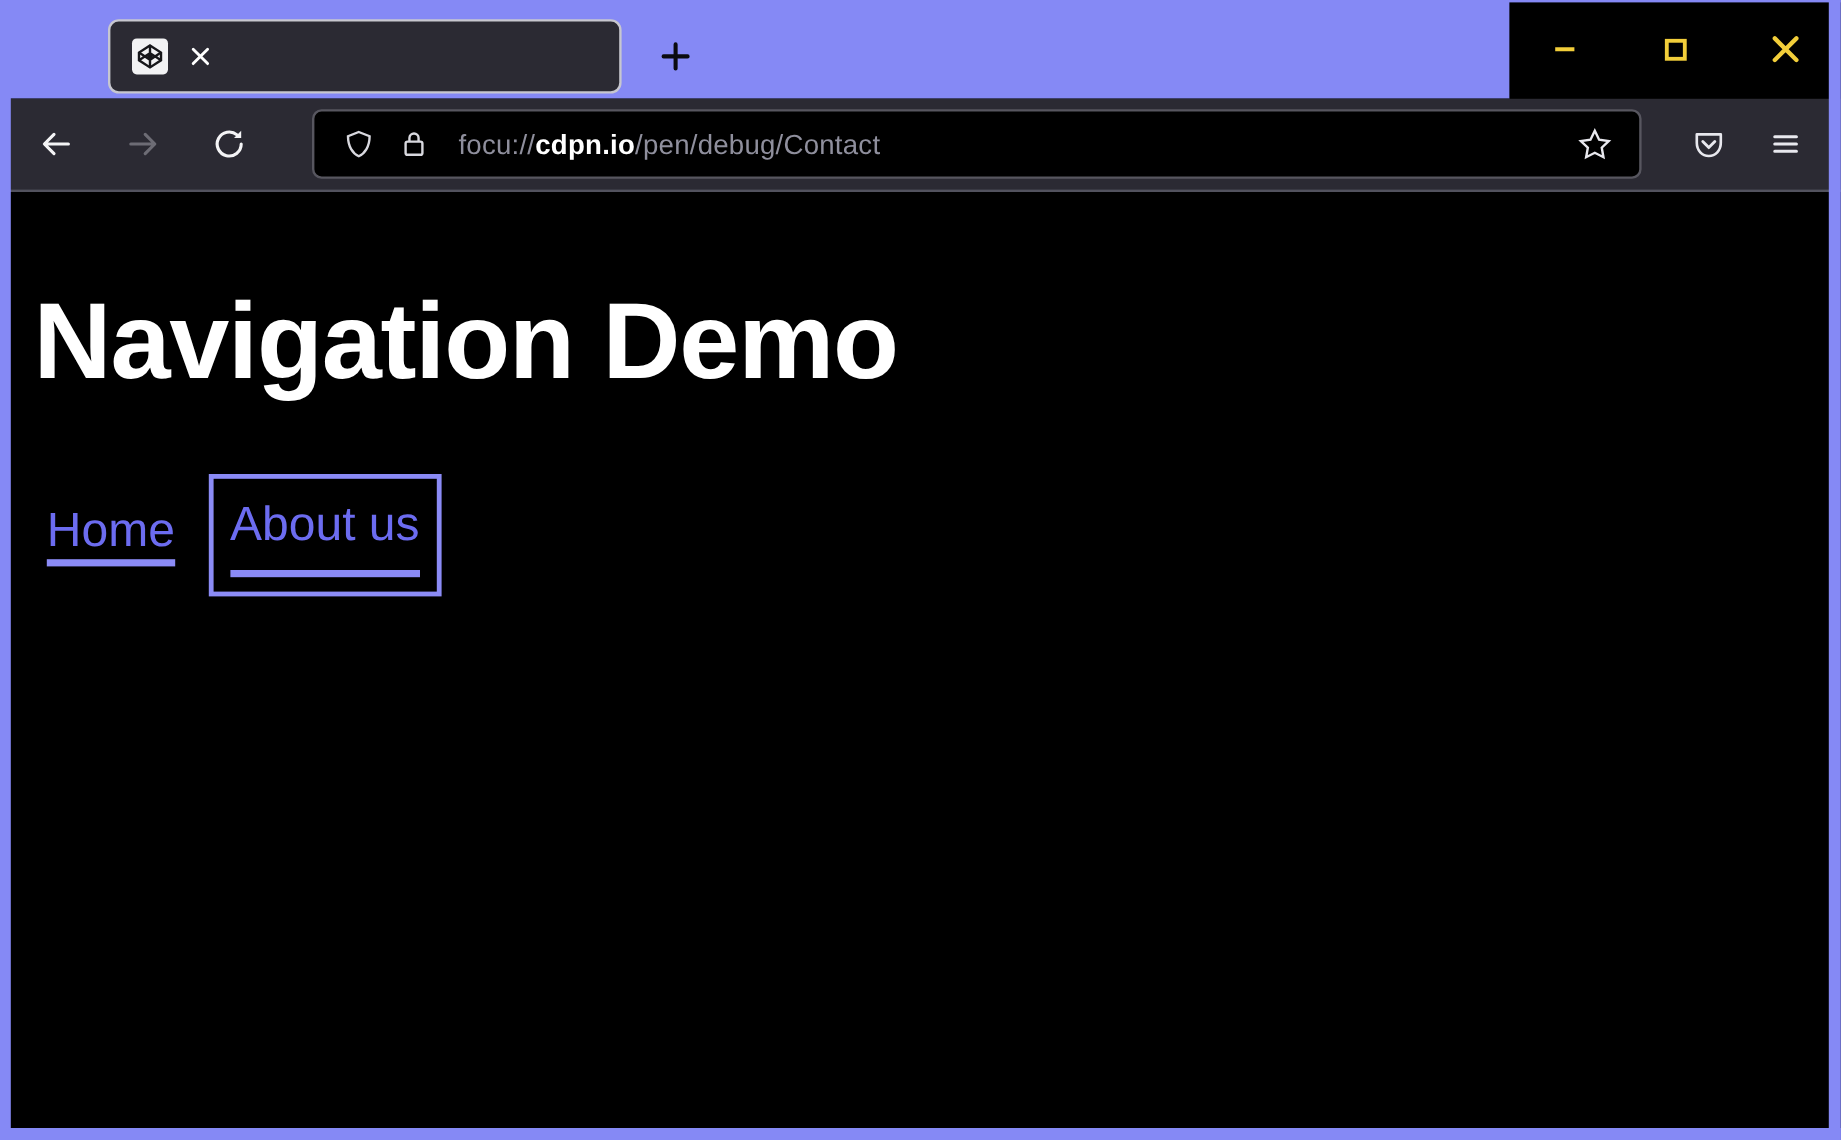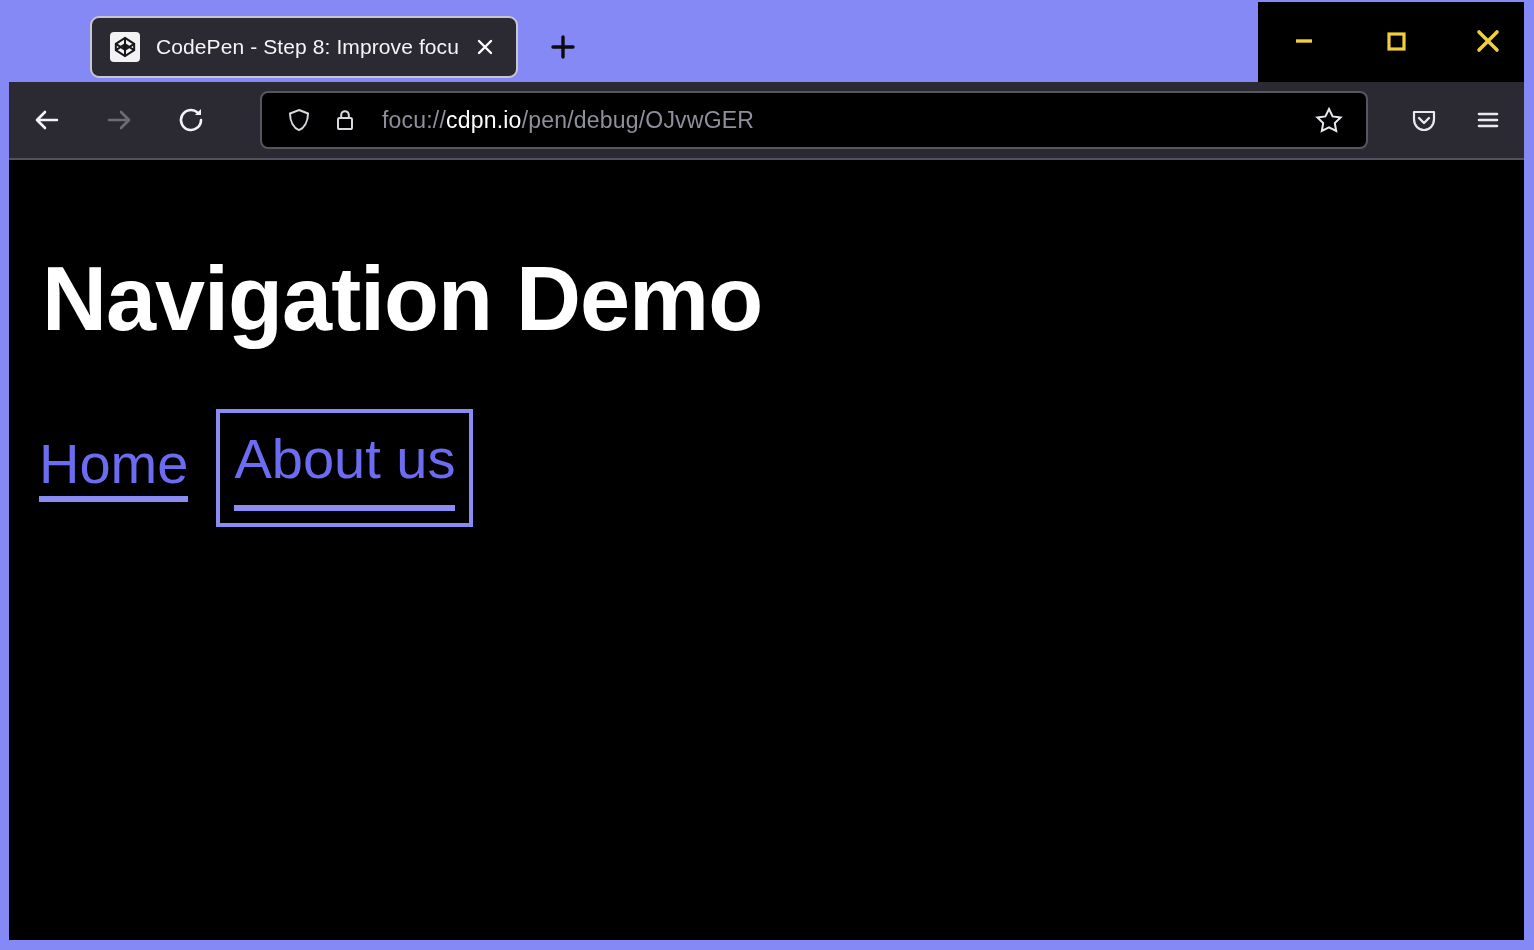--- a/index.html
+++ b/index.html
@@ -174,21 +174,21 @@
   }
   .url-text {
     flex: 1 1 auto;
     color: #8f8f9d;
     font-size: 23px;
     letter-spacing: .2px;
     white-space: nowrap;
     overflow: hidden;
     margin-left: 8px;
   }
-  .url-text .host { color: #ffffff; font-weight: normal; }
+  .url-text .host { color: #ffffff; font-weight: bold; }
   .star-btn {
     flex: 0 0 46px;
     height: 46px;
     display: flex;
     align-items: center;
     justify-content: center;
     border-radius: 6px;
   }
   .tool-btn {
     flex: 0 0 56px;
@@ -206,35 +206,35 @@
     background: #000000;
     position: relative;
     overflow: hidden;
     padding: 0 24px;
   }
   .page-heading {
     color: #ffffff;
     font-size: 90px;
     font-weight: bold;
     letter-spacing: -1px;
-    margin: 18px;
+    margin: 4px;
     padding-top: 74px;
     line-height: 1.05;
   }
   .nav-links {
     margin-top: 62px;
     display: flex;
     align-items: center;
     gap: 14px;
     padding-left: 1px;
   }
   .nav-link {
     position: relative;
     display: inline-block;
-    font-size: 56px;
+    font-size: 40px;
     line-height: 1;
     color: #6c6cf0;
     text-decoration: none;
     padding: 8px 10px 16px 10px;
     box-sizing: border-box;
     border: 4px solid transparent;
   }
   .nav-link .underline {
     position: absolute;
     left: 10px;
@@ -275,21 +275,20 @@
 
     <div class="tabstrip-inner">
       <div class="tab">
         <span class="tab-favicon">
           <svg width="22" height="22" viewBox="0 0 24 24" aria-hidden="true">
             <path d="M12 2 L22 8.5 L22 15.5 L12 22 L2 15.5 L2 8.5 Z" fill="none" stroke="#17171b" stroke-width="2.2"></path>
             <path d="M2 8.5 L12 15 L22 8.5 M2 15.5 L12 9 L22 15.5 M12 2 L12 9 M12 15 L12 22" fill="none" stroke="#17171b" stroke-width="2.2"></path>
             <circle cx="12" cy="12" r="2.6" fill="#17171b"></circle>
           </svg>
         </span>
-        <span class="tab-title">CodePen - Step 8: Improve focu</span>
         <span class="tab-close">
           <svg width="20" height="20" viewBox="0 0 20 20" aria-hidden="true">
             <path d="M4 4 L16 16 M16 4 L4 16" stroke="#ffffff" stroke-width="2.4" stroke-linecap="round" fill="none"></path>
           </svg>
         </span>
       </div>
 
       <div class="newtab-button">
         <svg width="32" height="32" viewBox="0 0 32 32" aria-hidden="true">
           <path d="M16 6 L16 26 M6 16 L26 16" stroke="#0b0b10" stroke-width="3.4" stroke-linecap="round" fill="none"></path>
@@ -343,21 +342,21 @@
           <path d="M13 3 L22 6.5 C22 15 18 21 13 23.2 C8 21 4 15 4 6.5 Z" fill="none" stroke="#d8d8de" stroke-width="2"></path>
         </svg>
       </span>
       <span class="urlbar-icon">
         <svg width="24" height="26" viewBox="0 0 24 26" aria-hidden="true">
           <rect x="5" y="11" width="14" height="11" rx="1.6" fill="none" stroke="#d8d8de" stroke-width="2"></rect>
           <path d="M8.2 11 L8.2 8 A3.8 3.8 0 0 1 15.8 8 L15.8 11" fill="none" stroke="#d8d8de" stroke-width="2"></path>
         </svg>
       </span>
       <span class="url-text">
-        <span>focu://</span><span class="host">cdpn.io</span><span>/pen/debug/OJvwGER</span>
+        <span>focu://</span><span class="host">cdpn.io</span><span>/pen/debug/Contact</span>
       </span>
       <span class="star-btn">
         <svg width="30" height="30" viewBox="0 0 30 30" aria-hidden="true">
           <path d="M15 4 L18.6 11.4 L26.6 12.5 L20.8 18.1 L22.2 26 L15 22.3 L7.8 26 L9.2 18.1 L3.4 12.5 L11.4 11.4 Z" fill="none" stroke="#e8e8ee" stroke-width="2"></path>
         </svg>
       </span>
     </div>
 
     <span class="tool-btn">
       <svg width="32" height="32" viewBox="0 0 32 32" aria-hidden="true">

